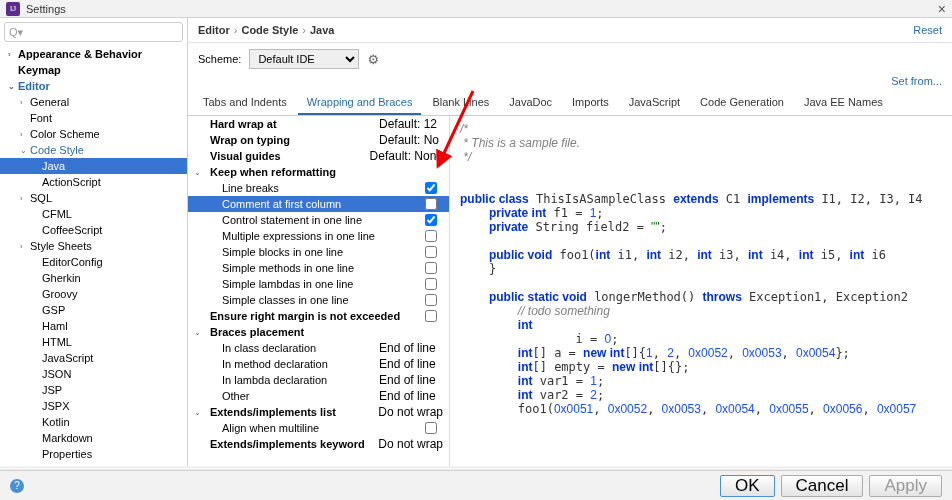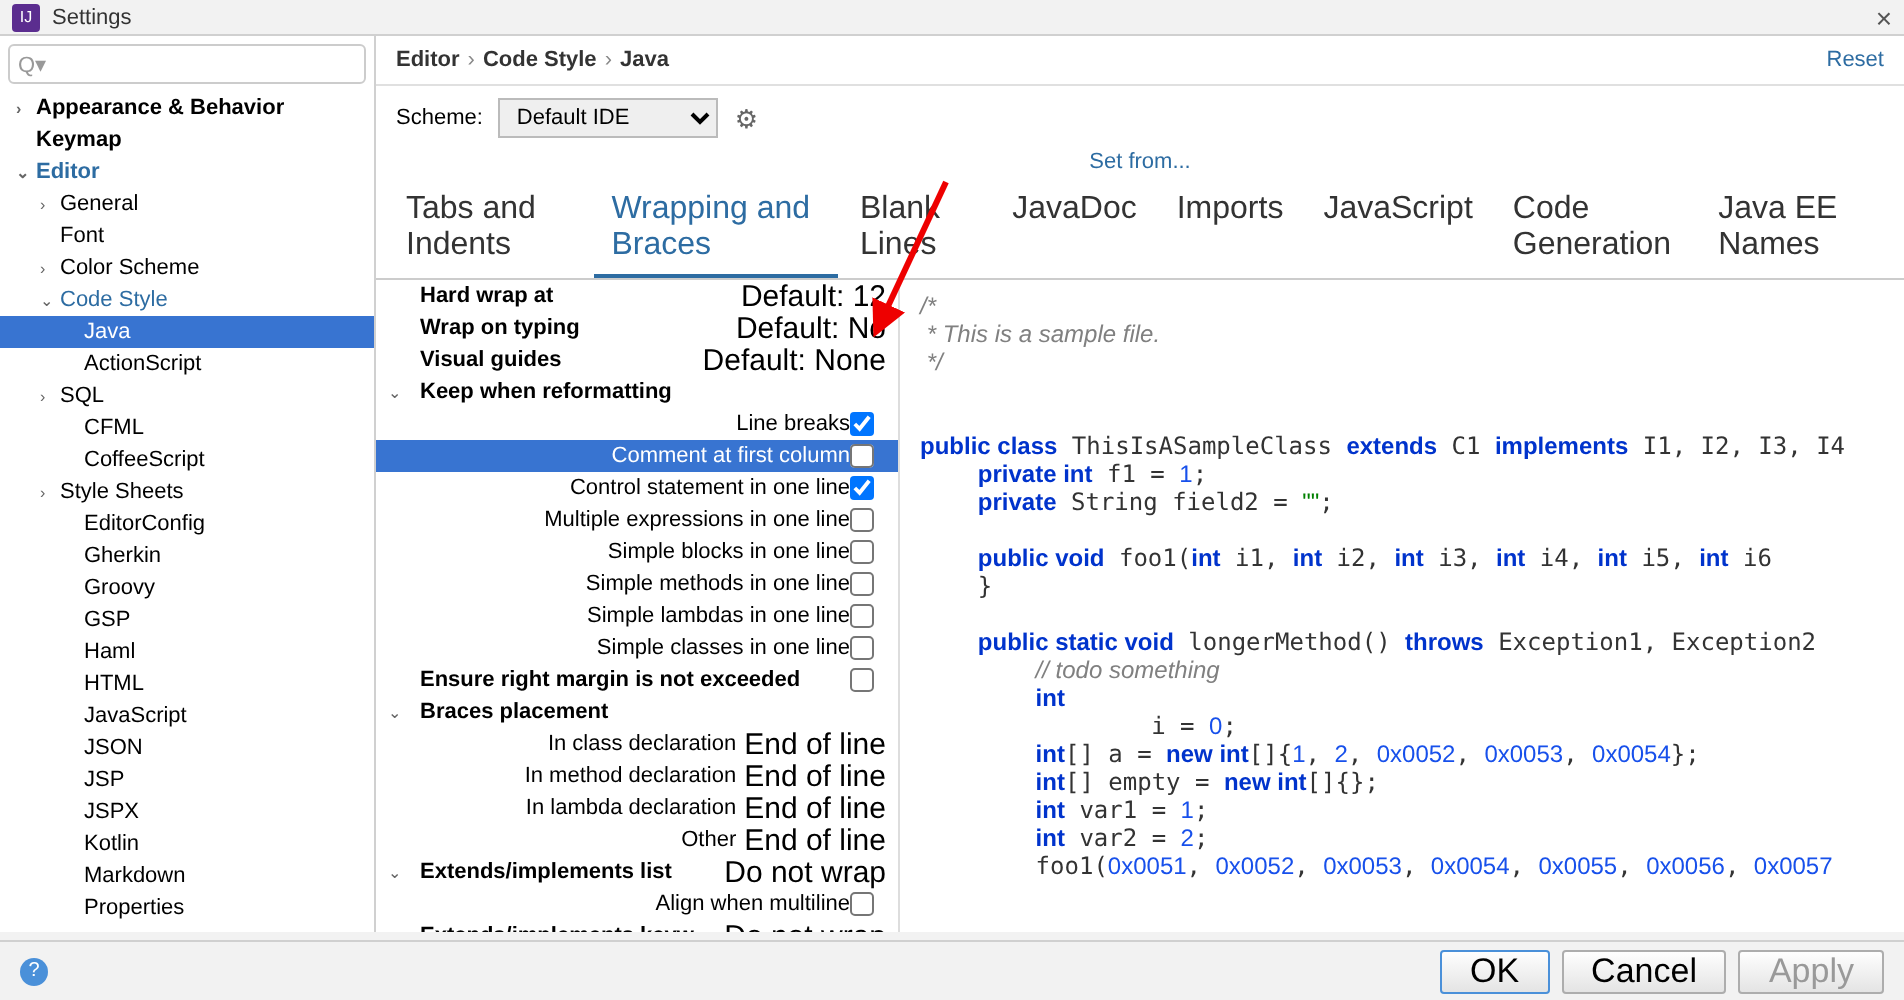--- a/index.html
+++ b/index.html
@@ -23,34 +23,34 @@
 .tree-item.expanded { color: #2d6ca2; }
 .tree-arrow { width: 10px; display: inline-block; color: #666; font-size: 8px; }
 .content { flex: 1; background: #fff; display: flex; flex-direction: column; overflow: hidden; }
 .content-header { padding: 6px 10px; display: flex; align-items: center; justify-content: space-between; border-bottom: 1px solid #e0e0e0; gap: 48px; }
 .breadcrumb { font-weight: bold; color: #333; }
 .breadcrumb .sep { color: #888; padding: 0 4px; font-weight: normal; }
 .reset-link { color: #2d6ca2; cursor: pointer; }
 .scheme-row { padding: 6px 10px; display: flex; align-items: center; gap: 8px; }
 .scheme-row select { height: 20px; font-size: 11px; padding: 0 4px; border: 1px solid #bbb; min-width: 110px; }
 .scheme-row .refresh { color: #666; cursor: pointer; font-size: 13px; }
-.setfrom { text-align: center; padding: 0 10px 4px; color: #2d6ca2; cursor: pointer; }
+.setfrom { text-align: right; padding: 0 10px 4px; color: #2d6ca2; cursor: pointer; }
 .tabs { display: flex; border-bottom: 1px solid #ccc; padding: 0 6px; gap: 2px; }
-.tab { padding: 5px 9px; cursor: pointer; color: #333; font-size: 16px; border-bottom: 2px solid transparent; }
+.tab { padding: 5px 9px; cursor: pointer; color: #333; font-size: 11px; border-bottom: 2px solid transparent; }
 .tab.active { color: #2d6ca2; border-bottom: 2px solid #2d6ca2; }
 .panels { flex: 1; display: flex; overflow: hidden; }
 .options { width: 262px; overflow-y: auto; border-right: 1px solid #ddd; background: #fff; }
 .opt-row { display: flex; padding: 1px 6px; align-items: center; height: 16px; cursor: pointer; }
 .opt-row.selected { background: #3874d1; color: #fff; }
 .opt-label { flex: 1; padding-left: 6px; white-space: nowrap; overflow: hidden; text-overflow: ellipsis; }
-.opt-label.d1 { padding-left: 18px; text-align: right; }
+.opt-label.d1 { padding-left: 18px; }
 .opt-label.bold { font-weight: bold; }
 .opt-arrow { width: 10px; font-size: 8px; color: #666; }
 .opt-row.selected .opt-arrow { color: #fff; }
-.opt-val { min-width: 68px; text-align: left; font-size: 15px; padding-left: 4px; }
+.opt-val { min-width: 68px; text-align: left; font-size: 12px; padding-left: 4px; }
 .opt-cb { width: 12px; height: 12px; margin-right: 6px; }
 .preview { flex: 1; position: relative; background: #fff; font-family: "Consolas", monospace; font-size: 12px; padding: 6px 10px; overflow: hidden; white-space: pre; color: #333; }
 .preview .kw { color: #0033cc; font-weight: bold; }
 .preview .cm { color: #808080; font-style: italic; }
 .preview .str { color: #008000; }
 .preview .num { color: #1750eb; }
 .arrow-annotation { position: absolute; top: 86px; left: 428px; pointer-events: none; z-index: 99; }
 .footer { position: absolute; bottom: 0; left: 0; right: 0; height: 30px; background: #f2f2f2; border-top: 1px solid #d0d0d0; display: flex; align-items: center; padding: 0 10px; }
 .help-icon { width: 14px; height: 14px; border-radius: 50%; background: #4a90d9; color: #fff; font-size: 10px; display: flex; align-items: center; justify-content: center; cursor: pointer; }
 .footer-spacer { flex: 1; }

